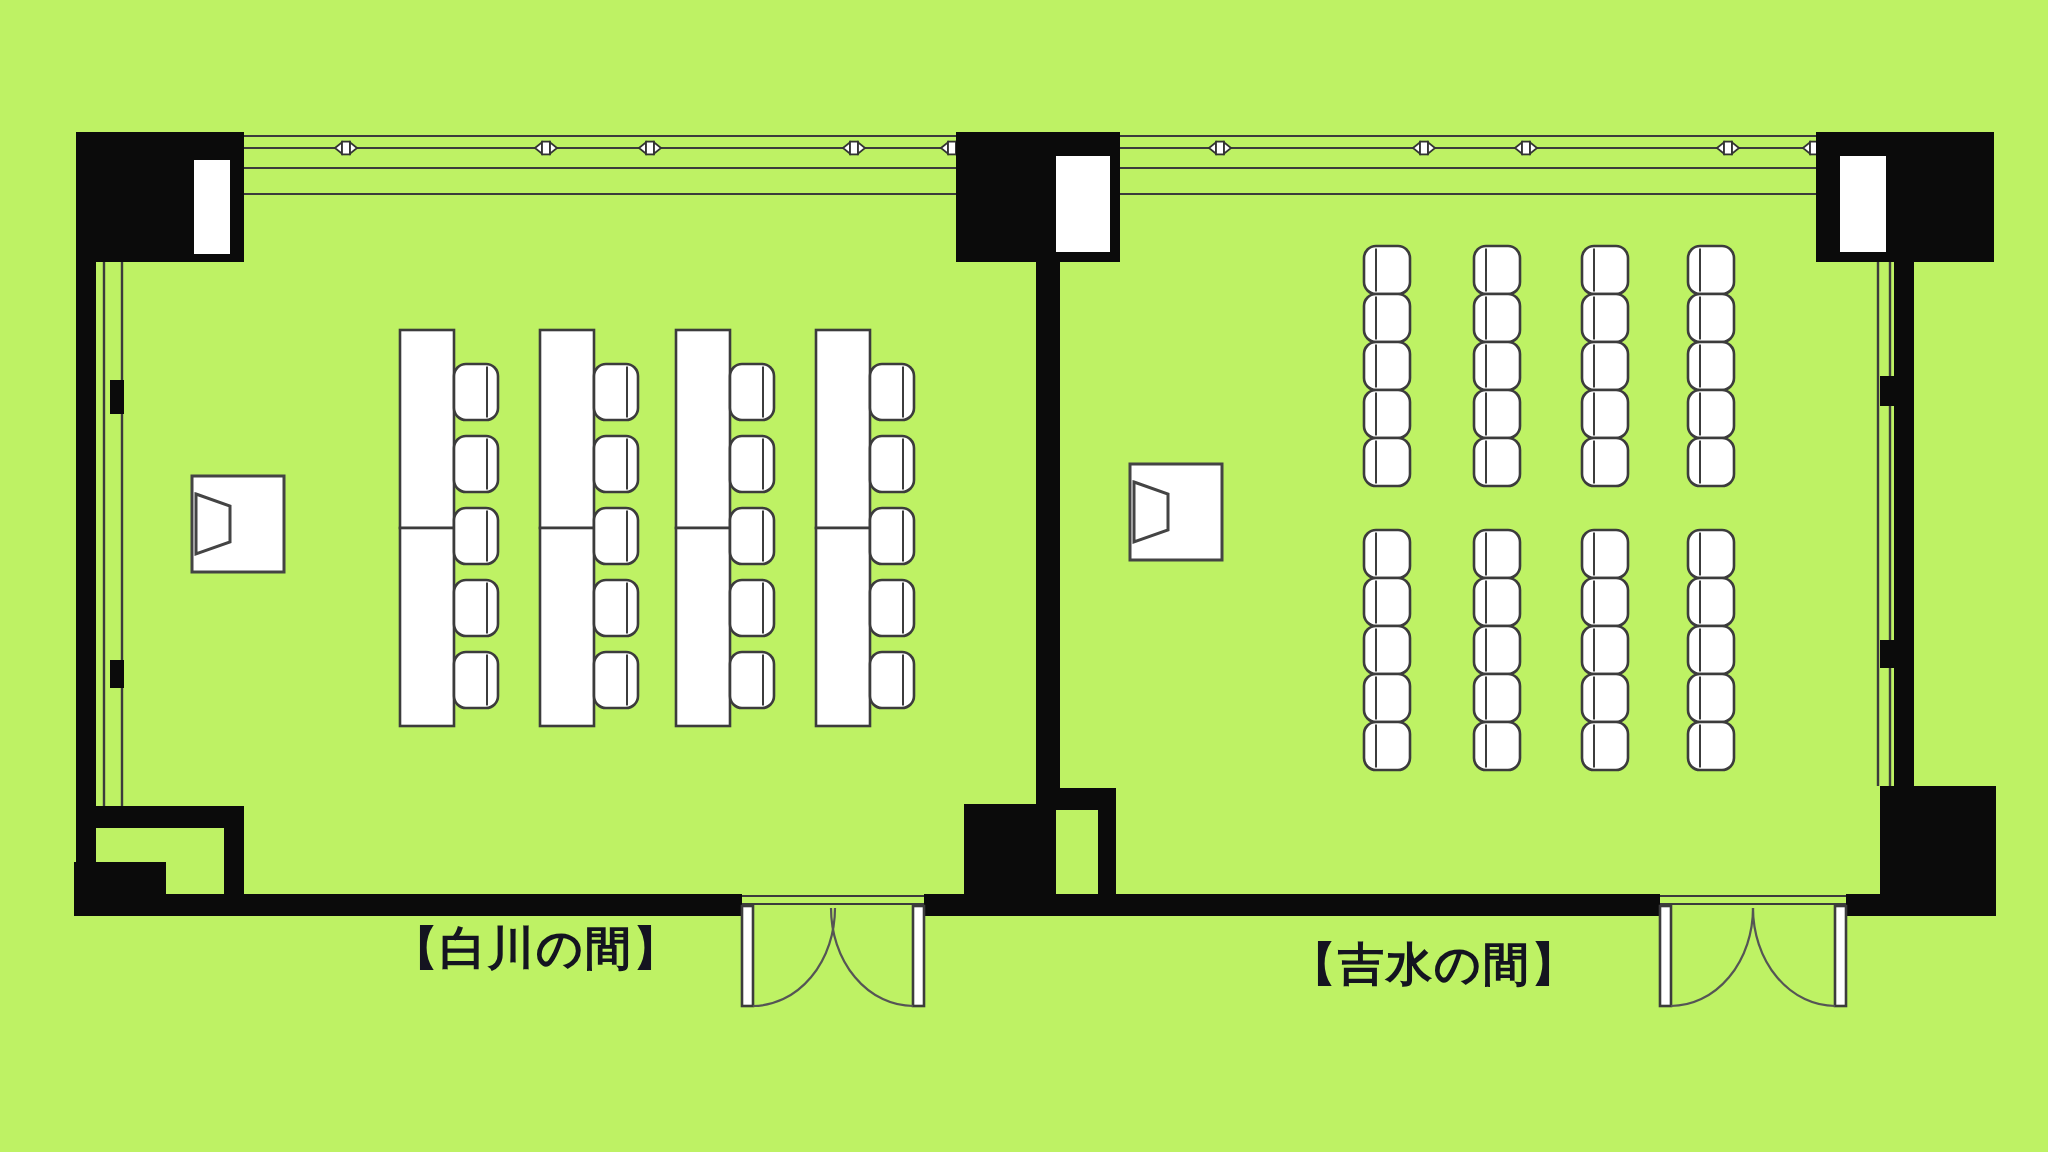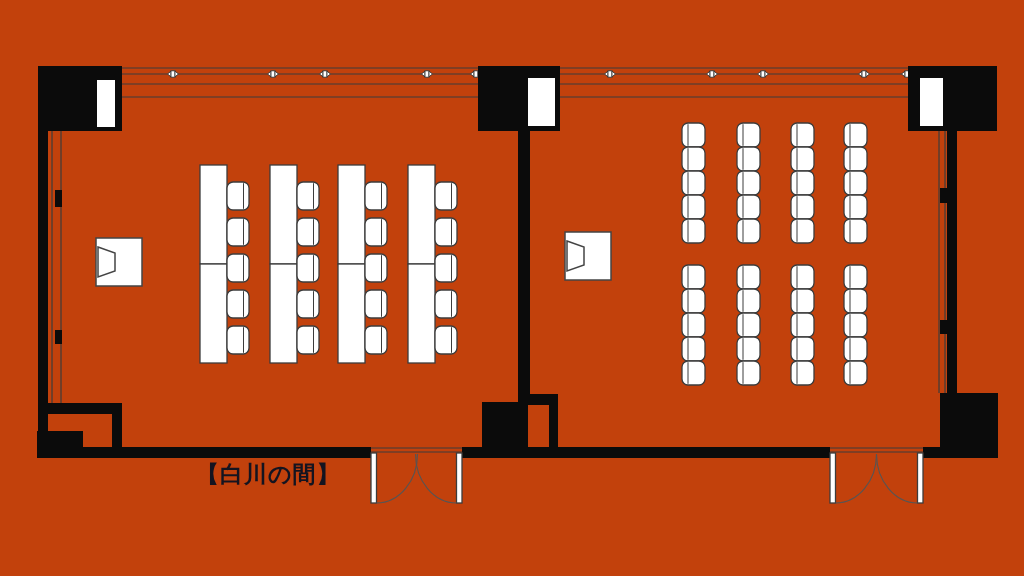--- a/index.html
+++ b/index.html
@@ -1,16 +1,16 @@
 <!DOCTYPE html>
 <html><head>
 <meta charset="utf-8">
 <style>
   html,body{margin:0;padding:0;background:#ffffff;}
-  .stage{position:relative;width:1024px;height:576px;background:#c2410c;overflow:hidden;
+  .stage{position:relative;width:1024px;height:576px;background:#bef264;overflow:hidden;
          font-family:"DejaVu Sans","Liberation Sans",sans-serif;}
   .plan{position:absolute;left:0;top:0;width:1024px;height:576px;}
   
   .w{fill:#0b0b0b;stroke:none;}                           
   .notch{fill:#ffffff;stroke:none;}                       
   .fn{fill:#ffffff;stroke:#3c3c3c;stroke-width:1.3;}      
   .fn2{fill:#ffffff;stroke:#444444;stroke-width:1.5;}     
   .thin{fill:none;stroke:#3c3c3c;stroke-width:1;}
   .band{fill:none;stroke:#3c3c3c;stroke-width:1.1;}       
   .winline{fill:none;stroke:#3c3c3c;stroke-width:1.2;}    
@@ -177,14 +177,15 @@
       <use href="#col-theater" x="844" y="123"></use>
       <use href="#col-theater" x="682" y="265"></use>
       <use href="#col-theater" x="737" y="265"></use>
       <use href="#col-theater" x="791" y="265"></use>
       <use href="#col-theater" x="844" y="265"></use>
       <use href="#screen-sym" x="565" y="232"></use>
     </g>
   </svg>
 
   <div class="room-label lbl-shirakawa">【白川の間】</div>
+  <div class="room-label lbl-yoshimizu">【吉水の間】</div>
 
 </div>
 
 </body></html>

